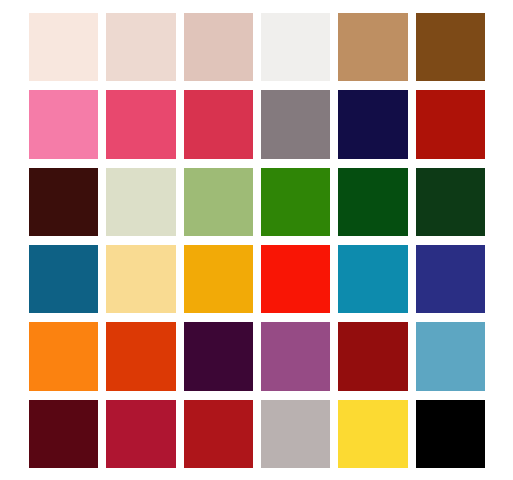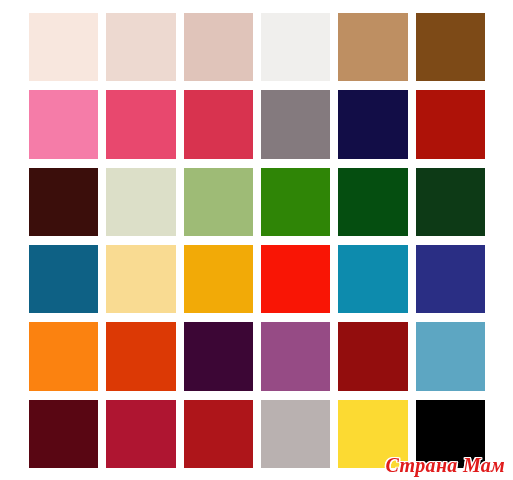--- a/index.html
+++ b/index.html
@@ -92,14 +92,13 @@
       <div class="swatch" title="orchid-purple #964B85" style="background-color: rgb(150, 75, 133);"></div>
       <div class="swatch" title="brick-red #930D0D" style="background-color: rgb(147, 13, 13);"></div>
       <div class="swatch" title="steel-sky-blue #5DA6C2" style="background-color: rgb(93, 166, 194);"></div>
       <div class="swatch" title="burgundy #590613" style="background-color: rgb(89, 6, 19);"></div>
       <div class="swatch" title="carmine-crimson #AF1531" style="background-color: rgb(175, 21, 49);"></div>
       <div class="swatch" title="firebrick-red #AE151A" style="background-color: rgb(174, 21, 26);"></div>
       <div class="swatch" title="silver-gray #B9B1B0" style="background-color: rgb(185, 177, 176);"></div>
       <div class="swatch" title="golden-yellow #FCDA32" style="background-color: rgb(252, 218, 50);"></div>
       <div class="swatch" title="black #000000" style="background-color: rgb(0, 0, 0);"></div>
     </div>
-  <div class="watermark" style="color: rgb(224, 27, 27); text-shadow: rgb(255, 255, 255) -1.2px -1.2px 0px, rgb(255, 255, 255) 1.2px -1.2px 0px, rgb(255, 255, 255) -1.2px 1.2px 0px, rgb(255, 255, 255) 1.2px 1.2px 0px, rgb(255, 255, 255) 0px -1.4px 0px, rgb(255, 255, 255) 0px 1.4px 0px, rgb(255, 255, 255) -1.4px 0px 0px, rgb(255, 255, 255) 1.4px 0px 0px;">Страна Мам</div>
 </div>
 
 </body></html>

